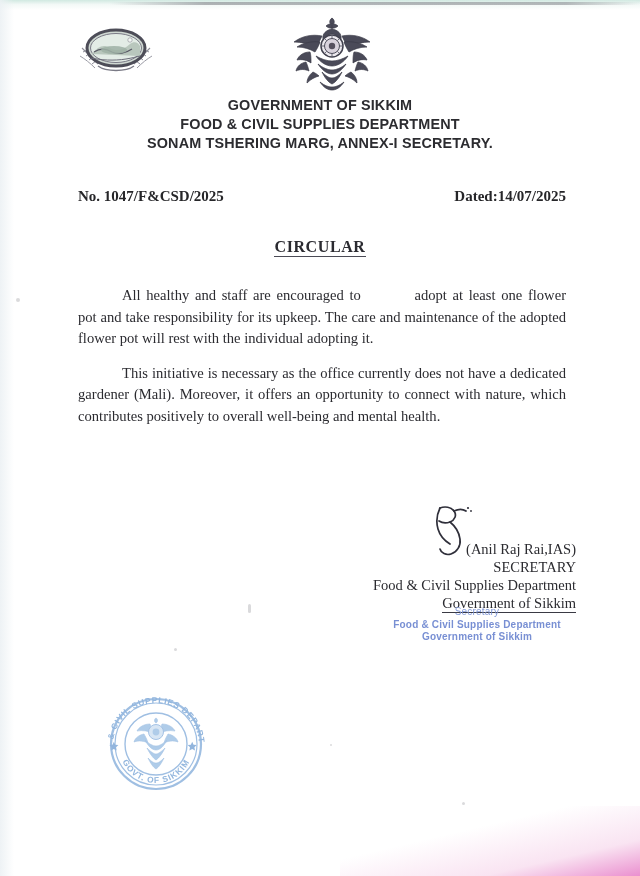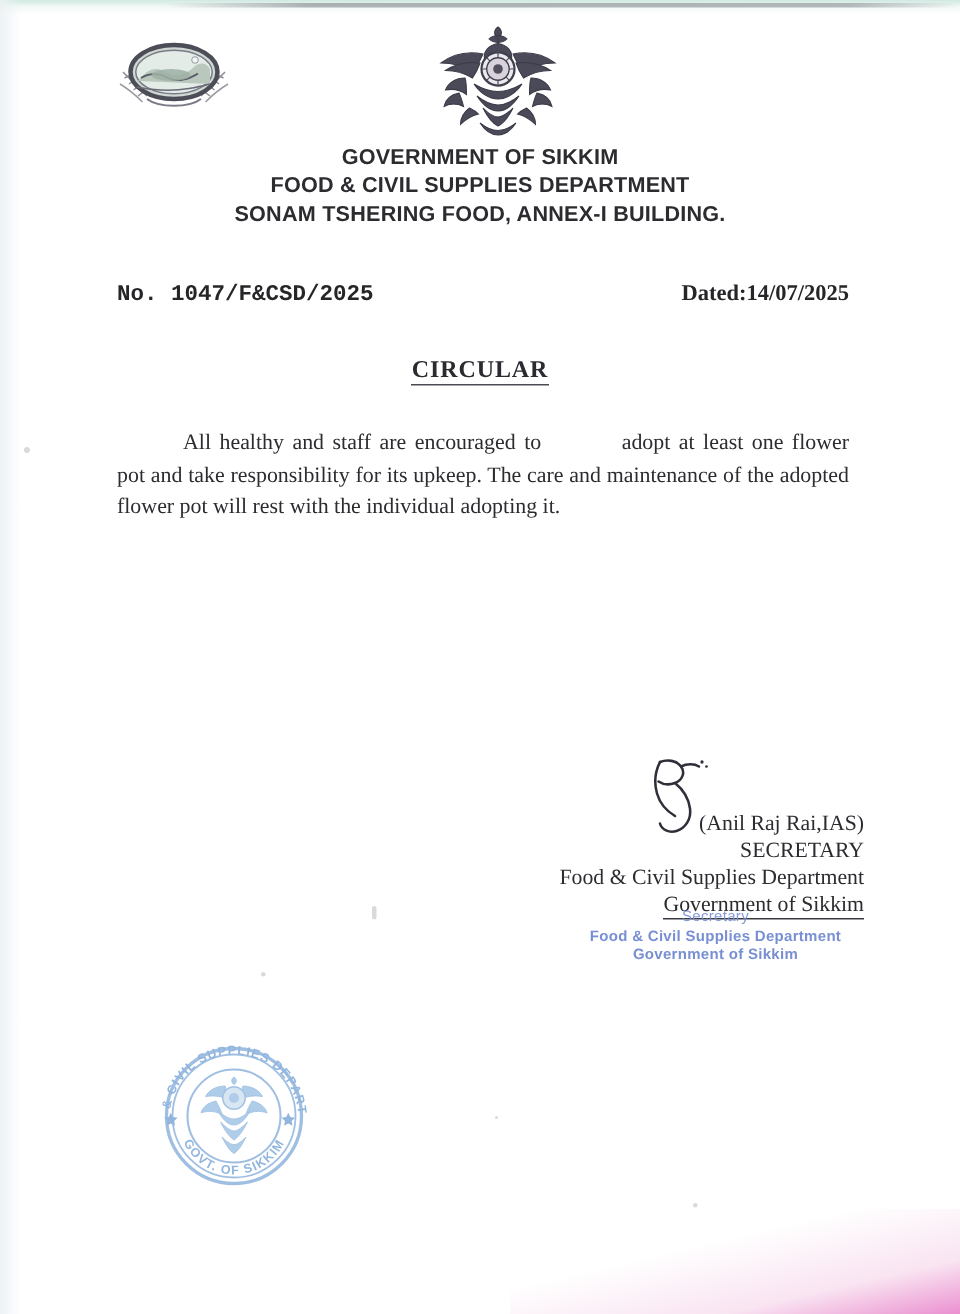--- a/index.html
+++ b/index.html
@@ -99,21 +99,21 @@
   
   .refdate-row {
     position: absolute;
     left: 78px; top: 188px;
     width: 488px;
     font-family: "Liberation Serif", serif;
     font-weight: bold;
     font-size: 15px;
     color: #262629;
   }
-  .ref-no { position: absolute; left: 0; top: 0; white-space: nowrap; font-family: Liberation Mono, monospace; }
+  .ref-no { position: absolute; left: 0; top: 0; white-space: nowrap; }
   .ref-date { position: absolute; right: 0; top: 0; white-space: nowrap; text-align: center; }
 
   
   .circular-title {
     position: absolute;
     left: 0; top: 238px;
     width: 640px;
     text-align: center;
     font-family: "Liberation Serif", serif;
     font-weight: bold;
@@ -279,34 +279,35 @@
         <path d="M38 66 C42 72 46 74 50 74 C54 74 58 72 62 66 C57 70 53 71 50 71 C47 71 43 70 38 66 Z"></path>
         <path d="M31 56 C27 59 25 63 25 67 C29 63 33 61 37 60 C35 58 33 57 31 56 Z"></path>
         <path d="M69 56 C73 59 75 63 75 67 C71 63 67 61 63 60 C65 58 67 57 69 56 Z"></path>
       </g>
     </svg>
   </div>
 
   <div class="header-block">
     <span class="header-line">GOVERNMENT OF SIKKIM</span>
     <span class="header-line">FOOD &amp; CIVIL SUPPLIES DEPARTMENT</span>
-    <span class="header-line">SONAM TSHERING FOOD, ANNEX-I BUILDING.</span>
+    <span class="header-line">SONAM TSHERING MARG, ANNEX-I SECRETARY.</span>
   </div>
 
   <div class="refdate-row">
     <span class="ref-no">No. 1047/F&amp;CSD/2025</span>
     <span class="ref-date">Dated:14/07/2025</span>
   </div>
 
   <div class="circular-title">
     <span>CIRCULAR</span>
   </div>
 
   <div class="body-block">
     <p class="body-para"><span>All healthy and staff are encouraged to </span><b>adopt at least one flower pot</b><span> and take responsibility for its upkeep. The care and maintenance of the adopted flower pot will rest with the individual adopting it.</span></p>
+    <p class="body-para"><span>This initiative is necessary as the office currently does not have a dedicated gardener (Mali). Moreover, it offers an opportunity to connect with nature, which contributes positively to overall well-being and mental health.</span></p>
   </div>
 
   <div class="signature-ink">
     <svg viewBox="0 0 70 62" width="70" height="62" aria-hidden="true">
       <g fill="none" stroke="#2f2f3a" stroke-width="1.7" stroke-linecap="round" stroke-linejoin="round">
         <path d="M16 8 C13 14 12 22 14 29 C16 36 21 41 26 44"></path>
         <path d="M16 8 C21 6 27 7 30 11 C33 15 31 20 26 22 C22 23.5 18 23 15 21"></path>
         <path d="M26 22 C31 26 35 32 36 39 C37 46 33 52 27 54 C22 55.6 17 53 16 49"></path>
         <path d="M30 11 C34 9 39 9 42 11"></path>
       </g>

